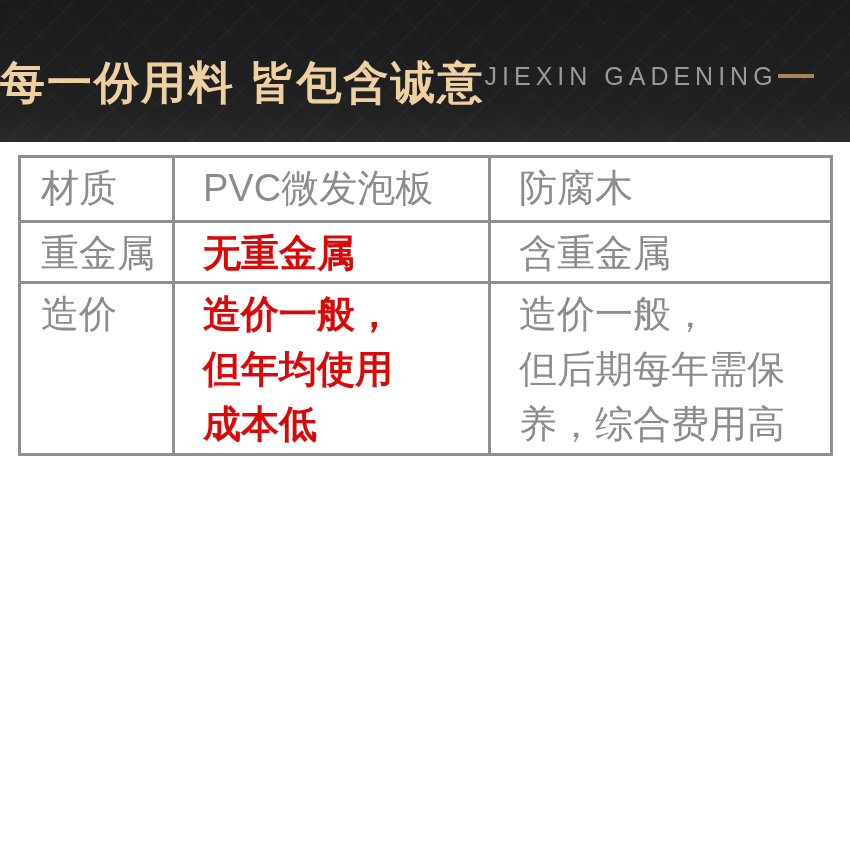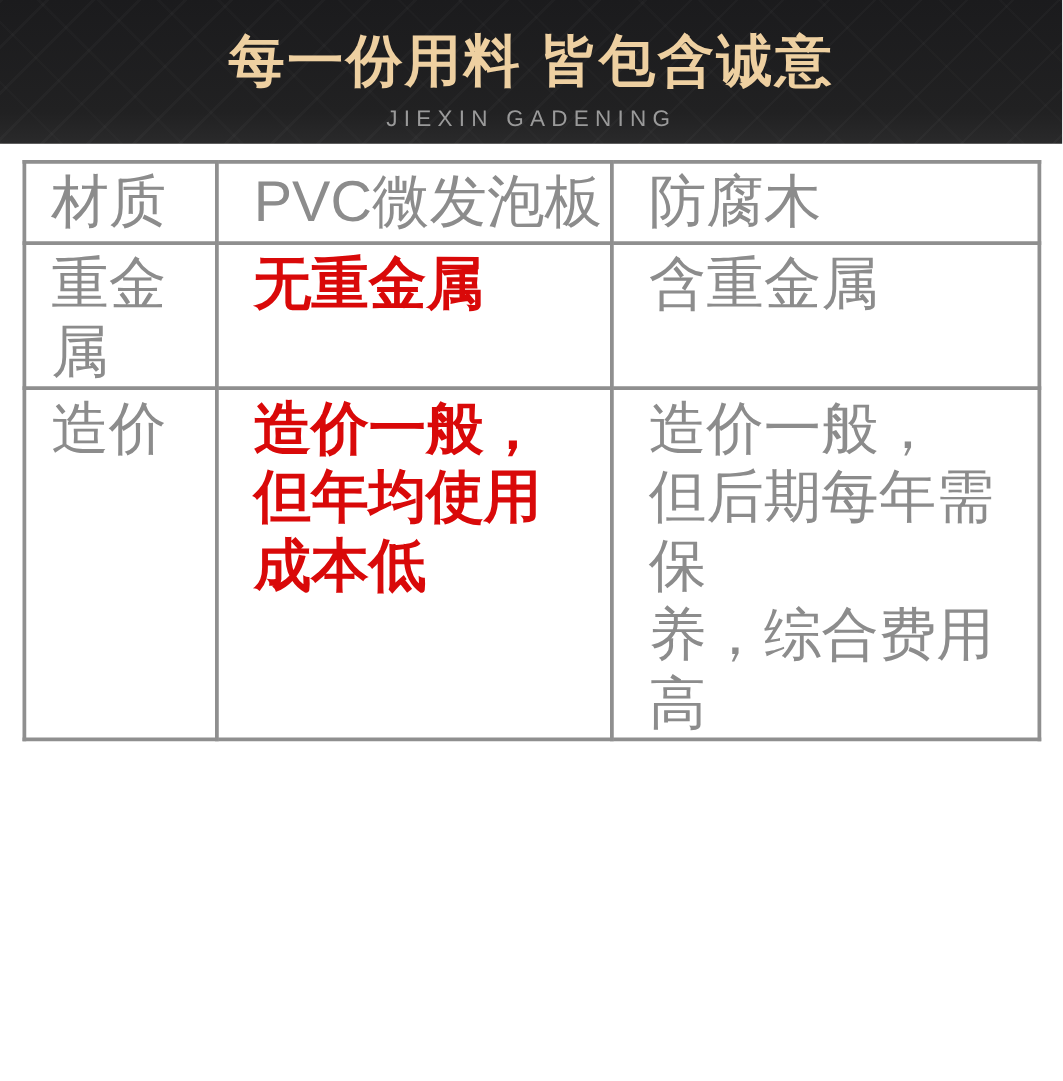--- a/index.html
+++ b/index.html
@@ -11,25 +11,25 @@
   .page {
     width: 850px;
     height: 865px;
     background: #ffffff;
     overflow: hidden;
   }
 
   
   .banner {
     width: 850px;
-    height: 115px;
+    height: 142px;
     background: linear-gradient(180deg, #1b1b1d 0%, #212122 78%, #2a2a2b 100%);
     position: relative;
     display: flex;
-    flex-direction: column;
+    flex-direction: row;
     align-items: center;
     justify-content: flex-start;
   }
   .banner::before {
     content: "";
     position: absolute;
     inset: 0;
     background:
       repeating-linear-gradient(135deg,
         rgba(255,255,255,0.022) 0px,
@@ -47,21 +47,21 @@
     margin-top: 24px;
     font-size: 45px;
     font-weight: bold;
     letter-spacing: 2px;
     color: #eed0a1;
     line-height: 1.1;
     z-index: 1;
   }
   .banner-subtitle {
     margin-top: 11px;
-    font-size: 18px;
+    font-size: 25px;
     letter-spacing: 5px;
     color: #9a9a9a;
     z-index: 1;
   }
   .banner-dash {
     margin-top: 10px;
     width: 36px;
     height: 4px;
     background: #a9854f;
     z-index: 1;
@@ -72,21 +72,21 @@
     border-collapse: collapse;
     table-layout: fixed;
     margin: 13px 0 0 18px;
     width: 812px;
   }
   table.compare col.c1 { width: 154px; }
   table.compare col.c2 { width: 316px; }
   table.compare col.c3 { width: 342px; }
   table.compare td {
     border: 3px solid #8f8f8f;
-    font-size: 46px;
+    font-size: 38px;
     line-height: 55px;
     color: #8c8c8c;
     vertical-align: top;
     padding: 3px 6px 0 28px;
     white-space: pre-line;
     overflow: hidden;
   }
   table.compare td.label { padding-left: 20px; }
   table.compare td.hl {
     color: #d90909;

